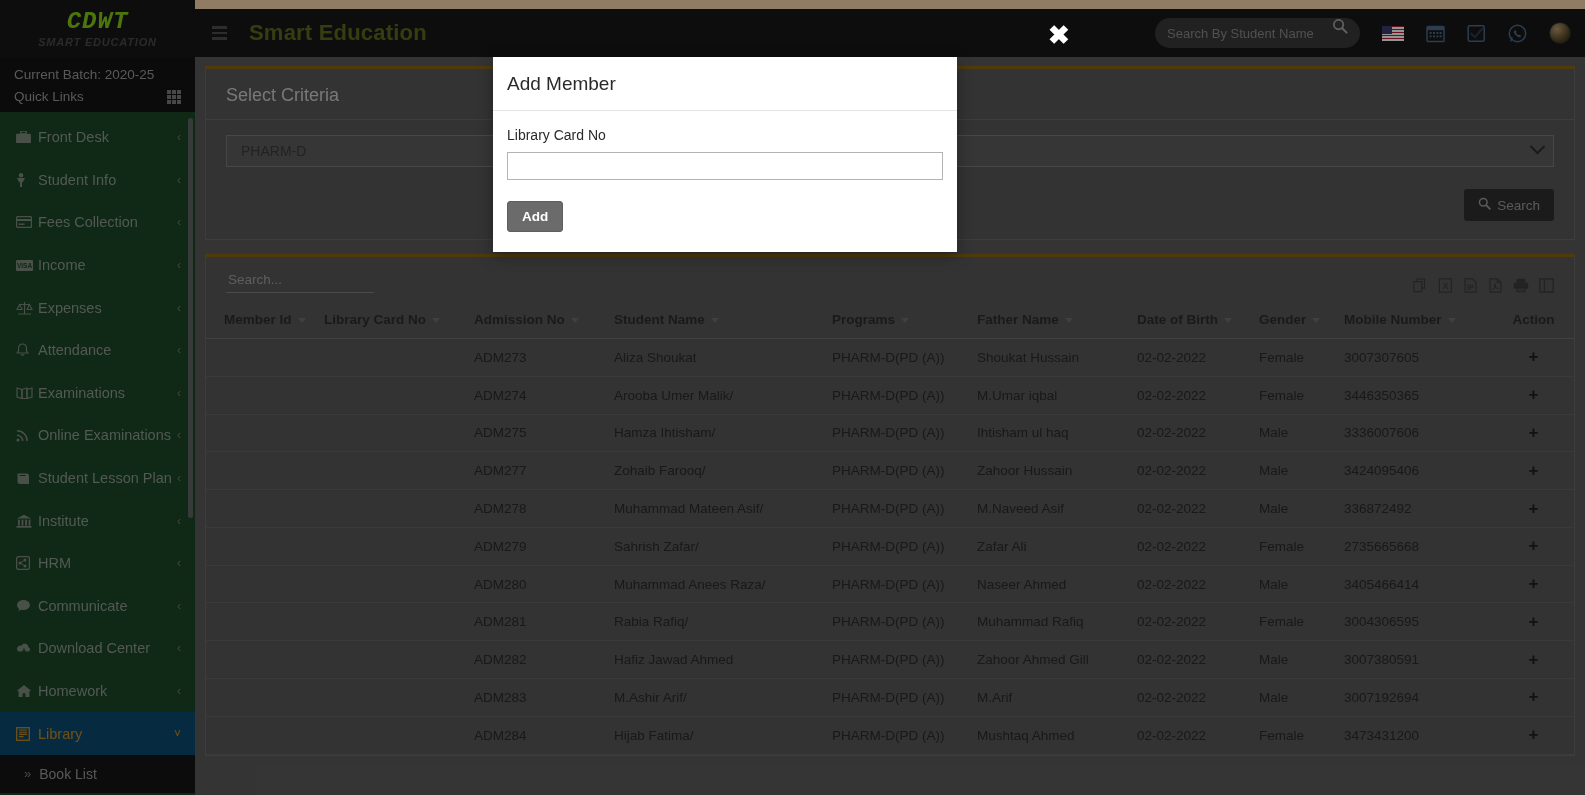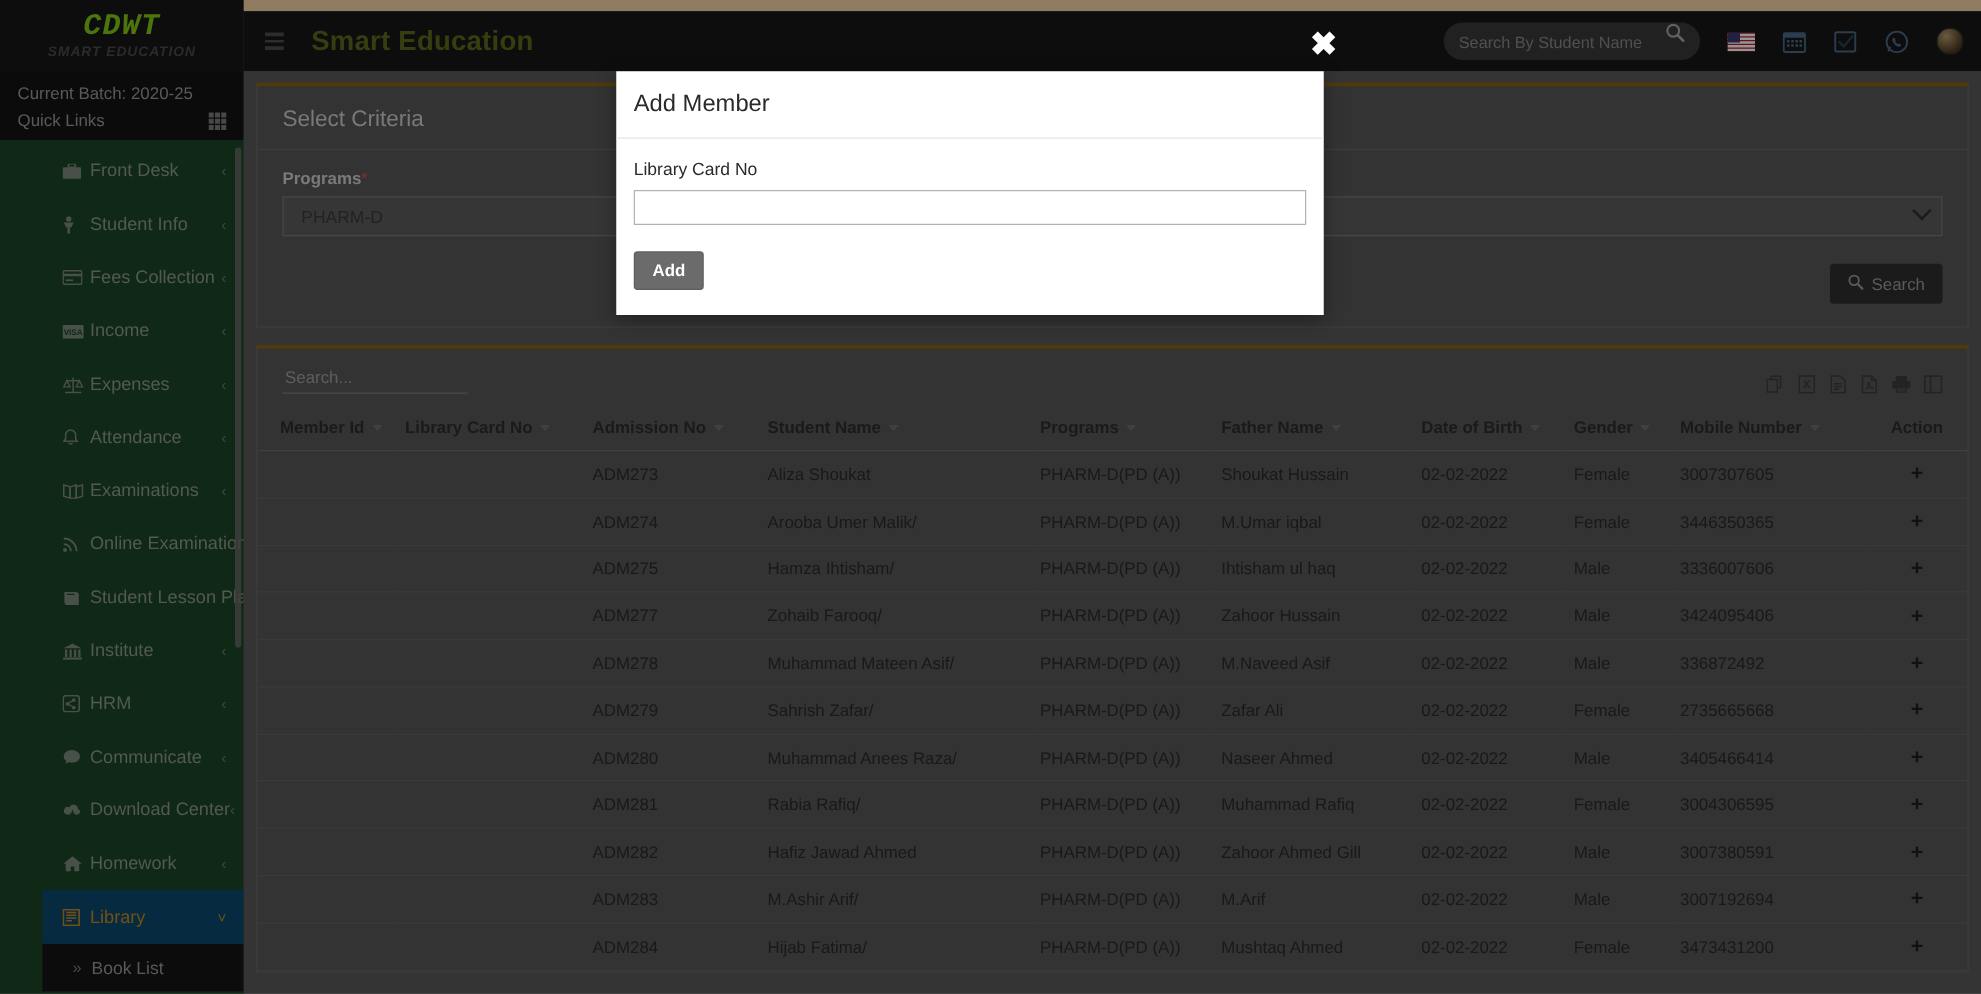--- a/index.html
+++ b/index.html
@@ -38,21 +38,21 @@
   }
   .batchbox { background: #141414; padding: 10px 14px 8px 14px; }
   .batch-line { color: #9a9a9a; font-size: 13.5px; margin-bottom: 7px; }
   .ql-row { display: flex; align-items: center; justify-content: space-between; }
   .ql-label { color: #9a9a9a; font-size: 13.5px; }
   .grid-icon {
     display: grid; grid-template-columns: repeat(3, 4px); grid-gap: 1px;
   }
   .grid-icon i { display: block; width: 4px; height: 4px; background: #7d7d7d; }
 
-  .menu { padding-top: 4px; margin-left: 34px; }
+  .menu { padding-top: 4px; }
   .mi {
     position: relative; height: 42.6px; display: flex; align-items: center;
     padding: 0 14px 0 16px; color: #8e9a8e; font-size: 14.5px;
     cursor: pointer;
   }
   .mi .mi-ico {
     width: 22px; flex: 0 0 22px; font-size: 14px; color: #7d8a7d;
     display: flex; align-items: center;
   }
   .mi .mi-ico svg { display:block; }
@@ -186,21 +186,21 @@
   .overlay {
     position: absolute; left: 0; top: 0; width: 1585px; height: 795px;
     background: rgba(0,0,0,0.42);
   }
   .modal-close {
     position: absolute; left: 1046px; top: 23px; width: 26px; height: 26px;
     color: #ffffff; font-size: 26px; font-weight: bold; line-height: 24px;
     text-align: center; cursor: pointer; font-family: "Liberation Sans", sans-serif;
   }
   .modal {
-    position: absolute; left: 493px; top: 57px; width: 566px;
+    position: absolute; left: 493px; top: 57px; width: 464px;
     background: #ffffff; box-shadow: 0 4px 14px rgba(0,0,0,.35);
   }
   .modal-head {
     padding: 16px 14px 15px 14px; border-bottom: 1px solid #e5e5e5;
     font-size: 19px; color: #2a2a2a;
   }
   .modal-body { padding: 16px 14px 20px 14px; }
   .modal-label { font-size: 14px; color: #2a2a2a; margin-bottom: 9px; }
   .modal-input {
     width: 100%; height: 28px; border: 1px solid #b3b3b3; background: #fff;
@@ -468,23 +468,20 @@
         </span>
       <span class="nav-ico avatar"></span>
     </div>
   </div>
 
   <div class="content">
 
     <div class="card">
       <div class="card-title">Select Criteria</div>
       <div class="card-body">
-        <div class="field-label">
-          <span>Programs</span><span class="req">*</span>
-        </div>
         <div class="sel-wrap">
           <select class="sel">
             <option>PHARM-D</option>
           </select>
           <span class="sel-chev"></span>
         </div>
         <div class="btn-row">
           <button class="btn-search">
             <span><svg width="13" height="13" viewBox="0 0 14 14">
                   <circle cx="5.7" cy="5.7" r="4.1" fill="none" stroke="#9b9b9b" stroke-width="1.6"></circle>

